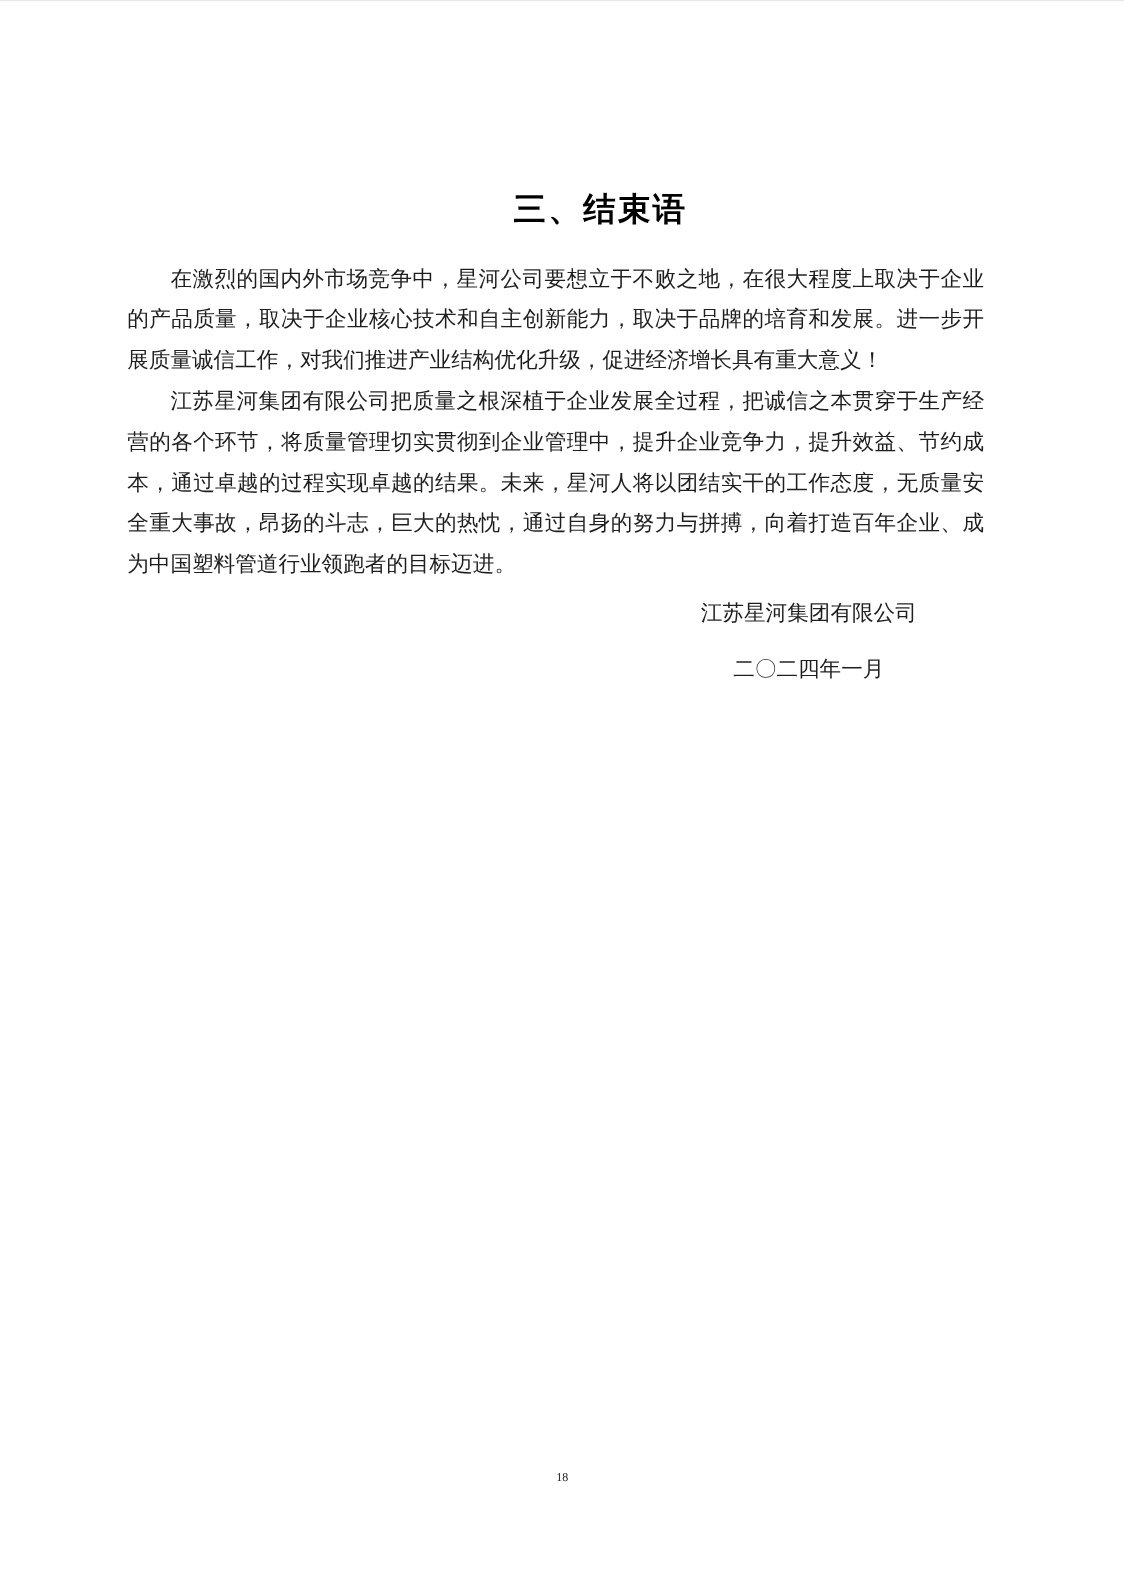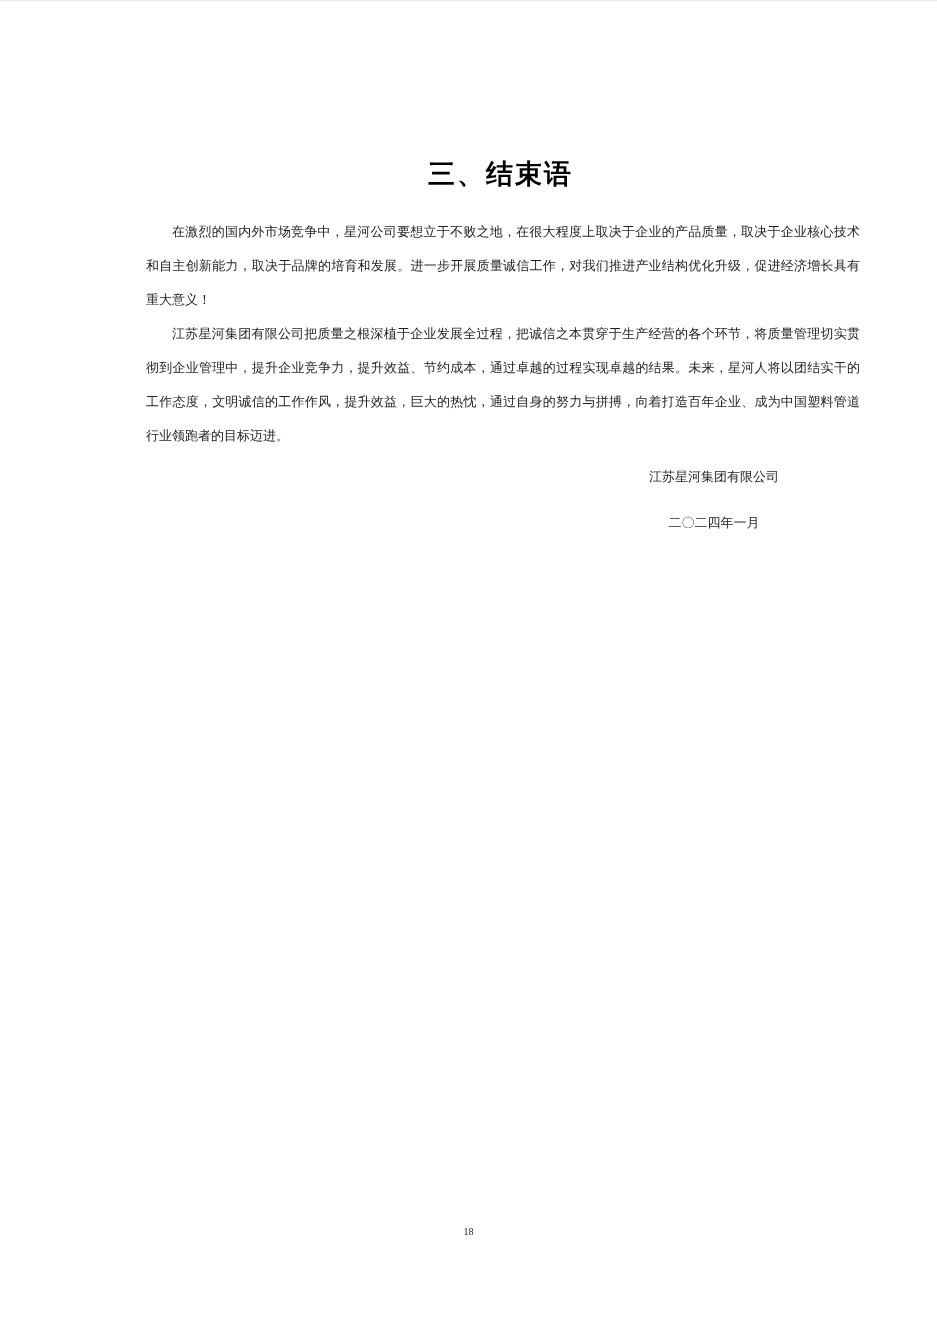--- a/index.html
+++ b/index.html
@@ -31,25 +31,24 @@
     line-height: 34px;
     letter-spacing: 2px;
     color: #000000;
     padding-left: 32px;
   }
   .body-text {
     position: absolute;
     top: 214px;
     left: 106px;
     width: 714px;
-    font-size: 13px;
+    font-size: 18px;
     line-height: 34px;
     text-align: justify;
     text-justify: inter-ideograph;
-    margin-left: 40px;
   }
   .body-text p {
     margin: 0;
     text-indent: 2em;
   }
   .closing {
     margin-top: 7px;
     width: 100%;
     text-align: center;
     transform: translateX(211px);
@@ -74,21 +73,21 @@
 </style>
 </head>
 <body>
 
 <div class="page">
 
   <h1 class="title">三、结束语</h1>
 
   <div class="body-text">
     <p>在激烈的国内外市场竞争中，星河公司要想立于不败之地，在很大程度上取决于企业的产品质量，取决于企业核心技术和自主创新能力，取决于品牌的培育和发展。进一步开展质量诚信工作，对我们推进产业结构优化升级，促进经济增长具有重大意义！</p>
-    <p>江苏星河集团有限公司把质量之根深植于企业发展全过程，把诚信之本贯穿于生产经营的各个环节，将质量管理切实贯彻到企业管理中，提升企业竞争力，提升效益、节约成本，通过卓越的过程实现卓越的结果。未来，星河人将以团结实干的工作态度，文明诚信的工作作风，提升效益，巨大的热忱，通过自身的努力与拼搏，向着打造百年企业、成为中国塑料管道行业领跑者的目标迈进。</p>
+    <p>江苏星河集团有限公司把质量之根深植于企业发展全过程，把诚信之本贯穿于生产经营的各个环节，将质量管理切实贯彻到企业管理中，提升企业竞争力，提升效益、节约成本，通过卓越的过程实现卓越的结果。未来，星河人将以团结实干的工作态度，无质量安全重大事故，昂扬的斗志，巨大的热忱，通过自身的努力与拼搏，向着打造百年企业、成为中国塑料管道行业领跑者的目标迈进。</p>
 
     <div class="closing">
       <div class="sig-line">江苏星河集团有限公司</div>
       <div class="date-line">二〇二四年一月</div>
     </div>
   </div>
 
   <div class="page-number">18</div>
 
 </div>

